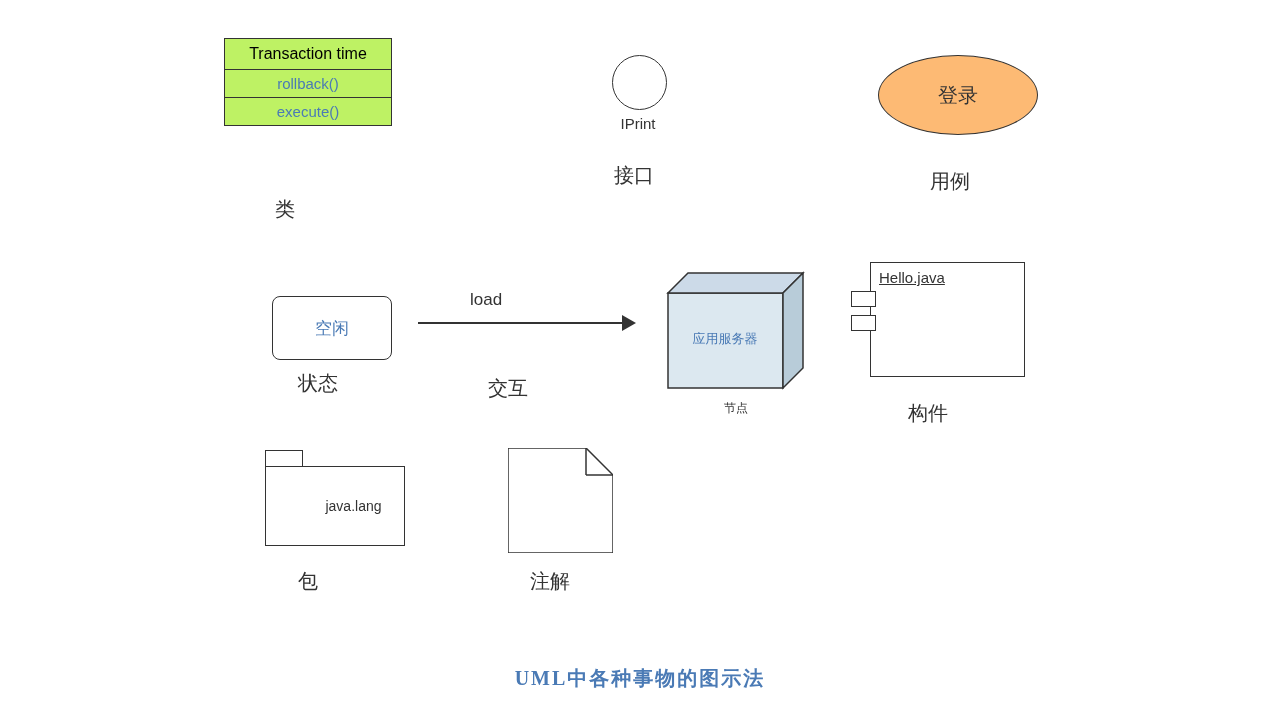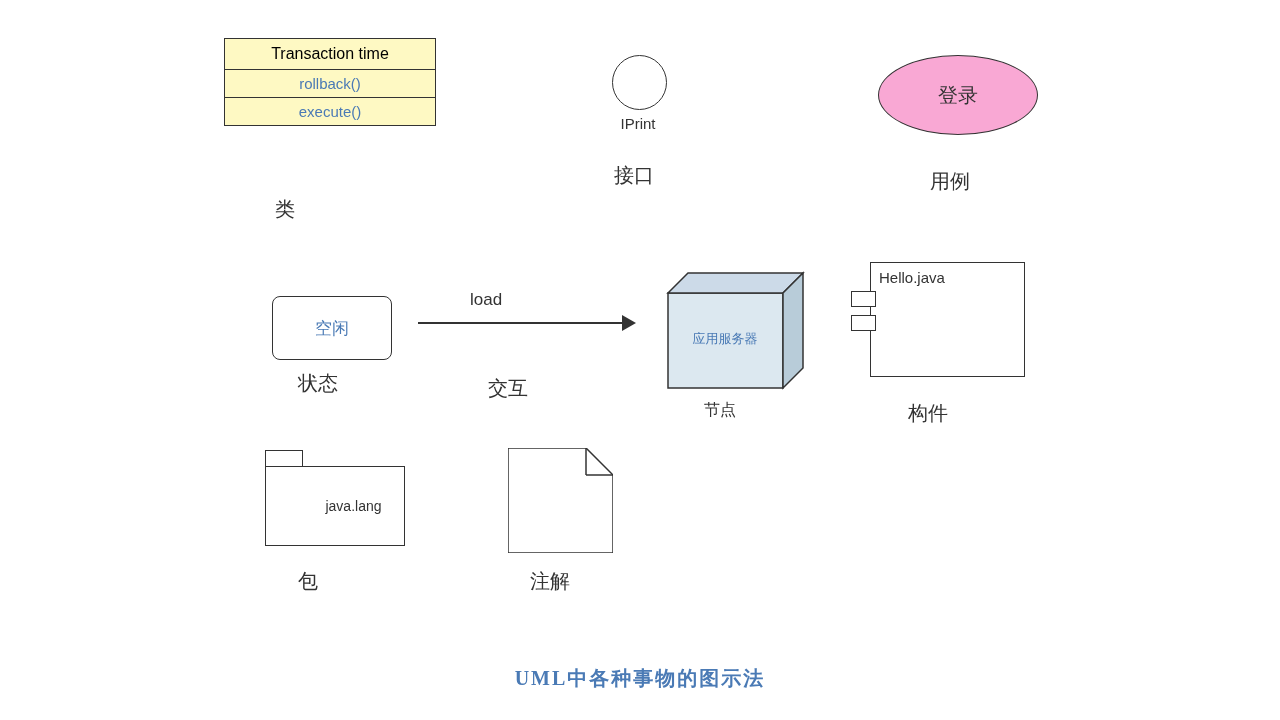--- a/index.html
+++ b/index.html
@@ -18,23 +18,23 @@
       height: 720px;
     }
 
     
 
     
     .class-box {
       position: absolute;
       left: 224px;
       top: 38px;
-      width: 212px;
-      border: 1.5px solid #333;
-      background: #fef9c3;
+      width: 168px;
+      border: 1.5px solid #333;
+      background: #bef264;
     }
     .class-title {
       border-bottom: 1.5px solid #333;
       text-align: center;
       padding: 6px 4px;
       font-size: 16px;
       color: #000;
       font-family: Arial, sans-serif;
     }
     .class-method {
@@ -89,21 +89,21 @@
 
     
     .usecase-ellipse {
       position: absolute;
       left: 878px;
       top: 55px;
       width: 160px;
       height: 80px;
       border-radius: 50%;
       border: 1.5px solid #333;
-      background: #f9a8d4;
+      background: #fdba74;
       display: flex;
       align-items: center;
       justify-content: center;
     }
     .usecase-text {
       font-size: 20px;
       color: #333;
     }
     .usecase-label {
       position: absolute;
@@ -171,25 +171,25 @@
     .interaction-label {
       position: absolute;
       left: 488px;
       top: 375px;
       font-size: 20px;
       color: #333;
       text-align: right;
     }
     .node-label {
       position: absolute;
-      left: 660px;
+      left: 628px;
       top: 400px;
-      font-size: 16px;
-      color: #333;
-      text-align: center;
+      font-size: 12px;
+      color: #333;
+      text-align: right;
       width: 120px;
     }
 
     
     .component-container {
       position: absolute;
       left: 870px;
       top: 262px;
     }
     .component-main {
@@ -197,20 +197,21 @@
       width: 155px;
       height: 115px;
       border: 1.5px solid #333;
       background: #fff;
     }
     .component-title {
       font-size: 15px;
       color: #333;
       font-family: Arial, sans-serif;
       padding: 6px 8px;
+      text-decoration: underline;
     }
     .component-tab1 {
       position: absolute;
       left: -20px;
       top: 28px;
       width: 25px;
       height: 16px;
       border: 1.5px solid #333;
       background: #fff;
     }

